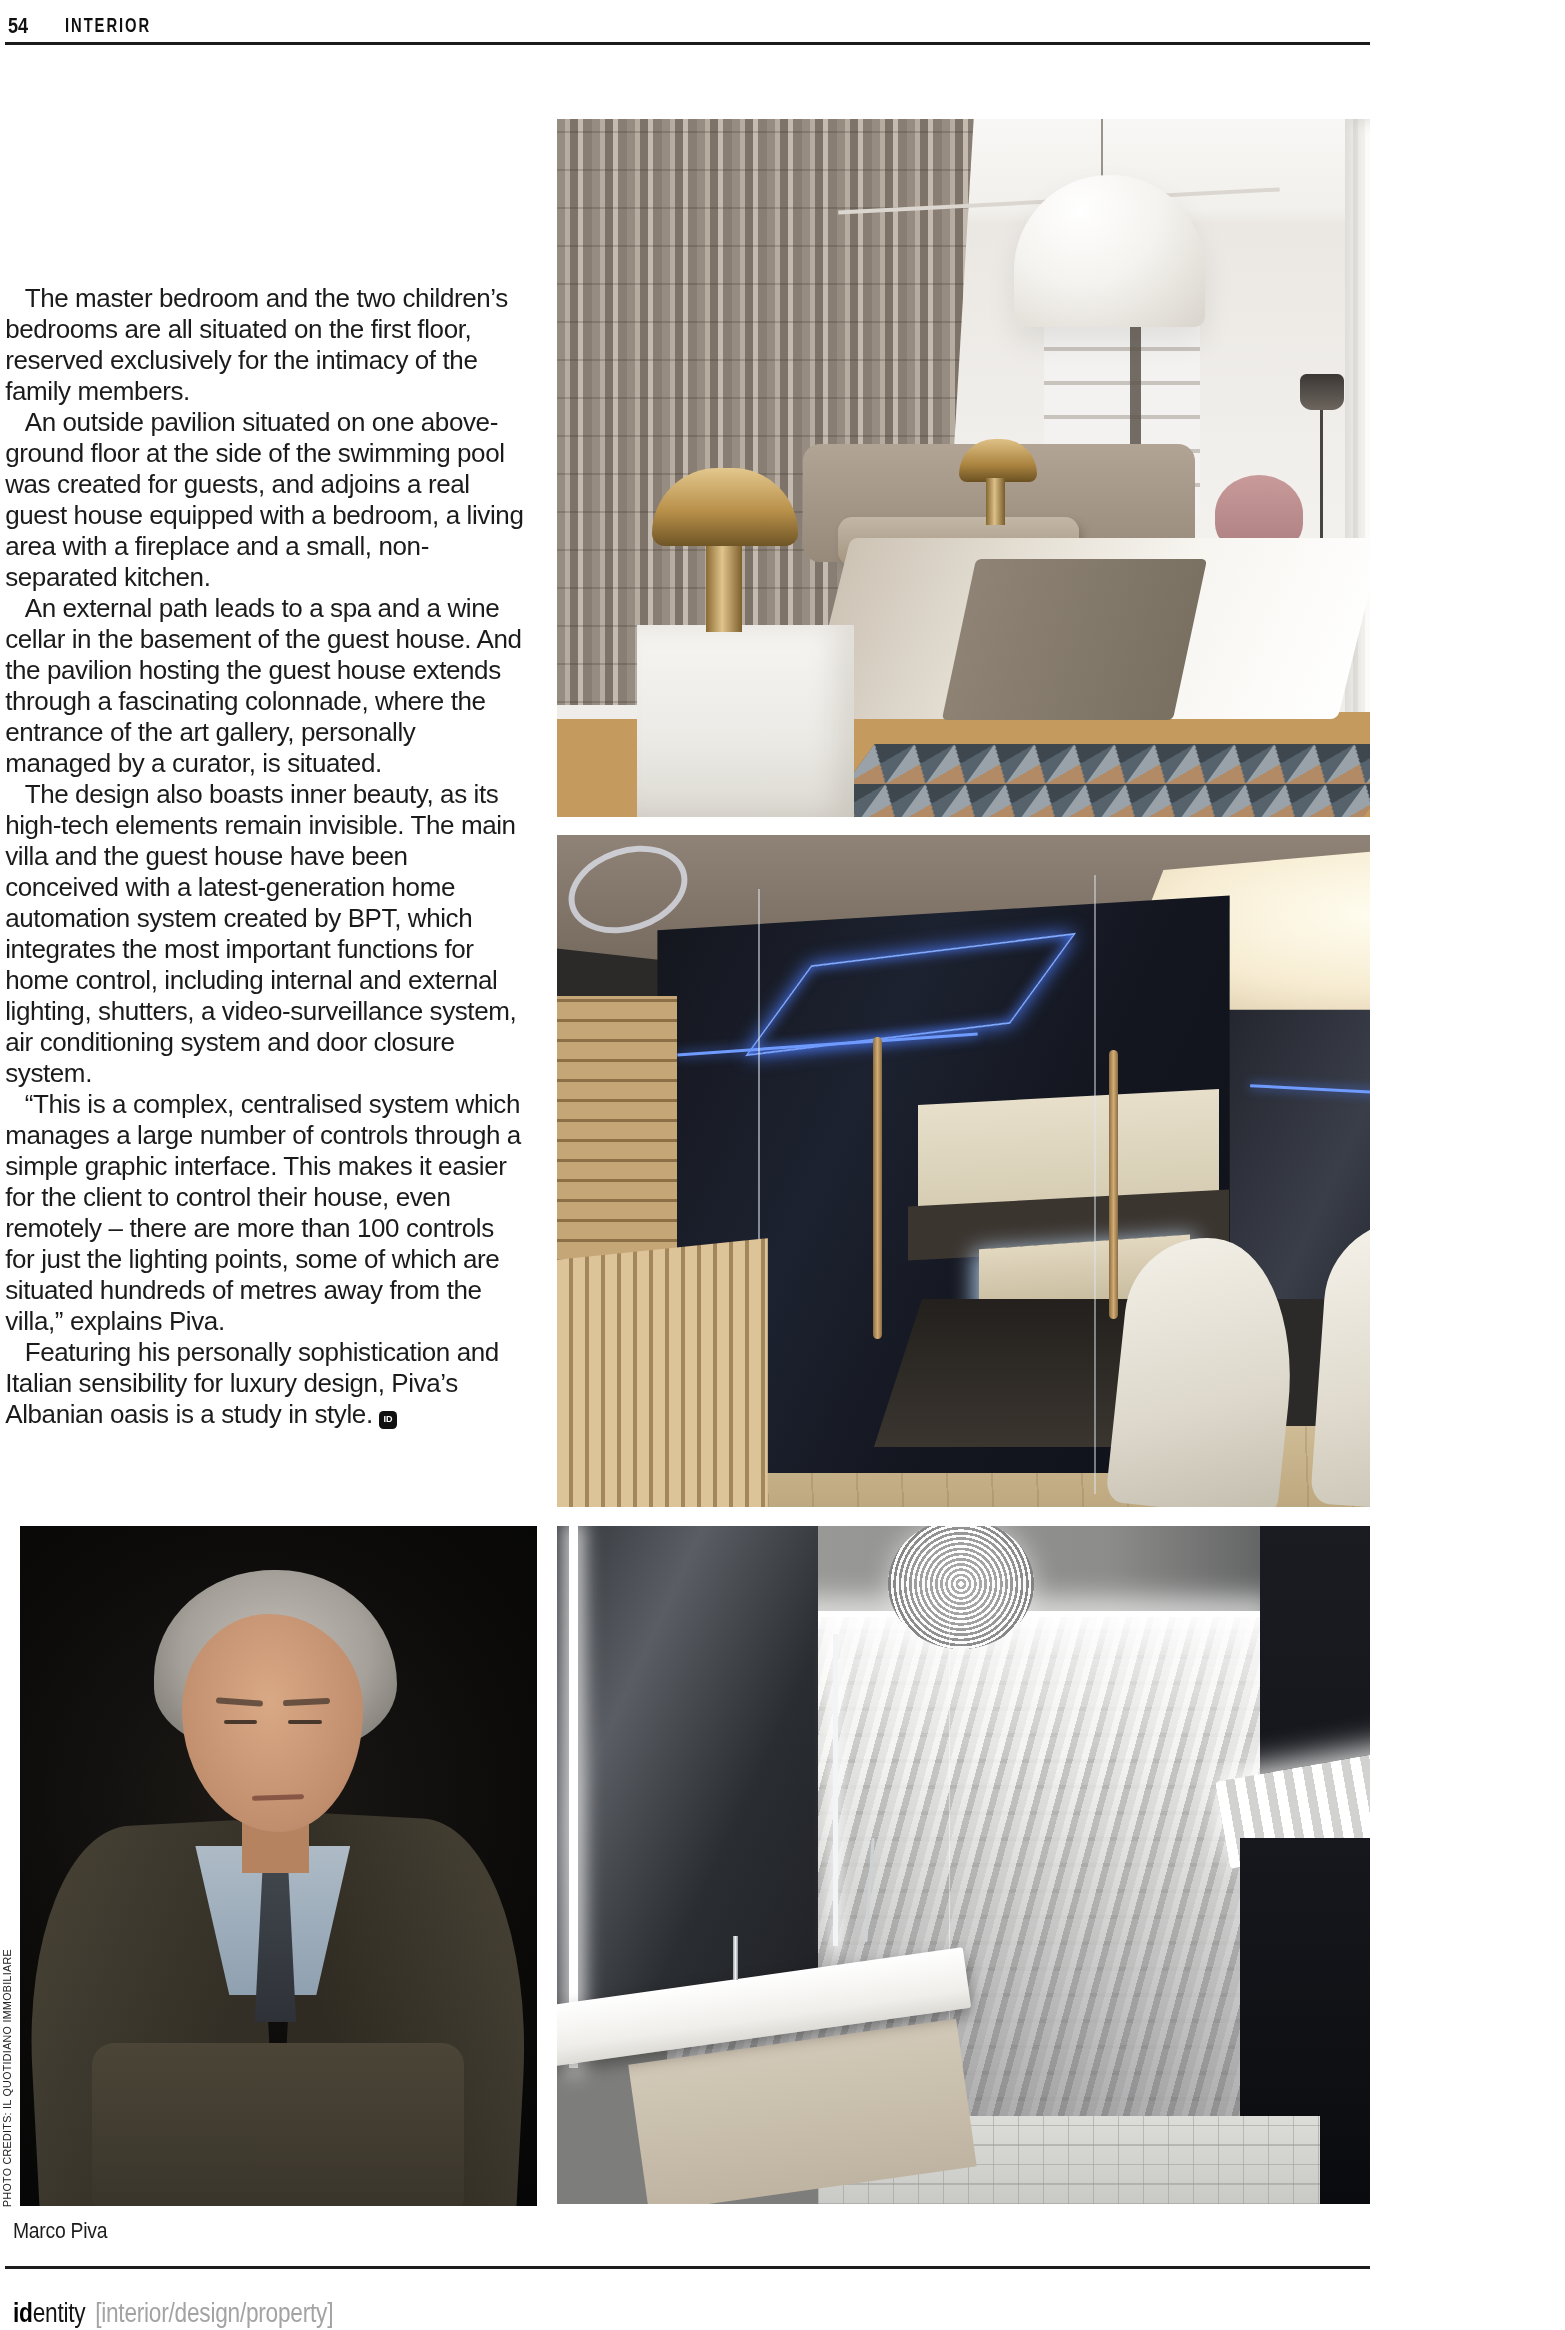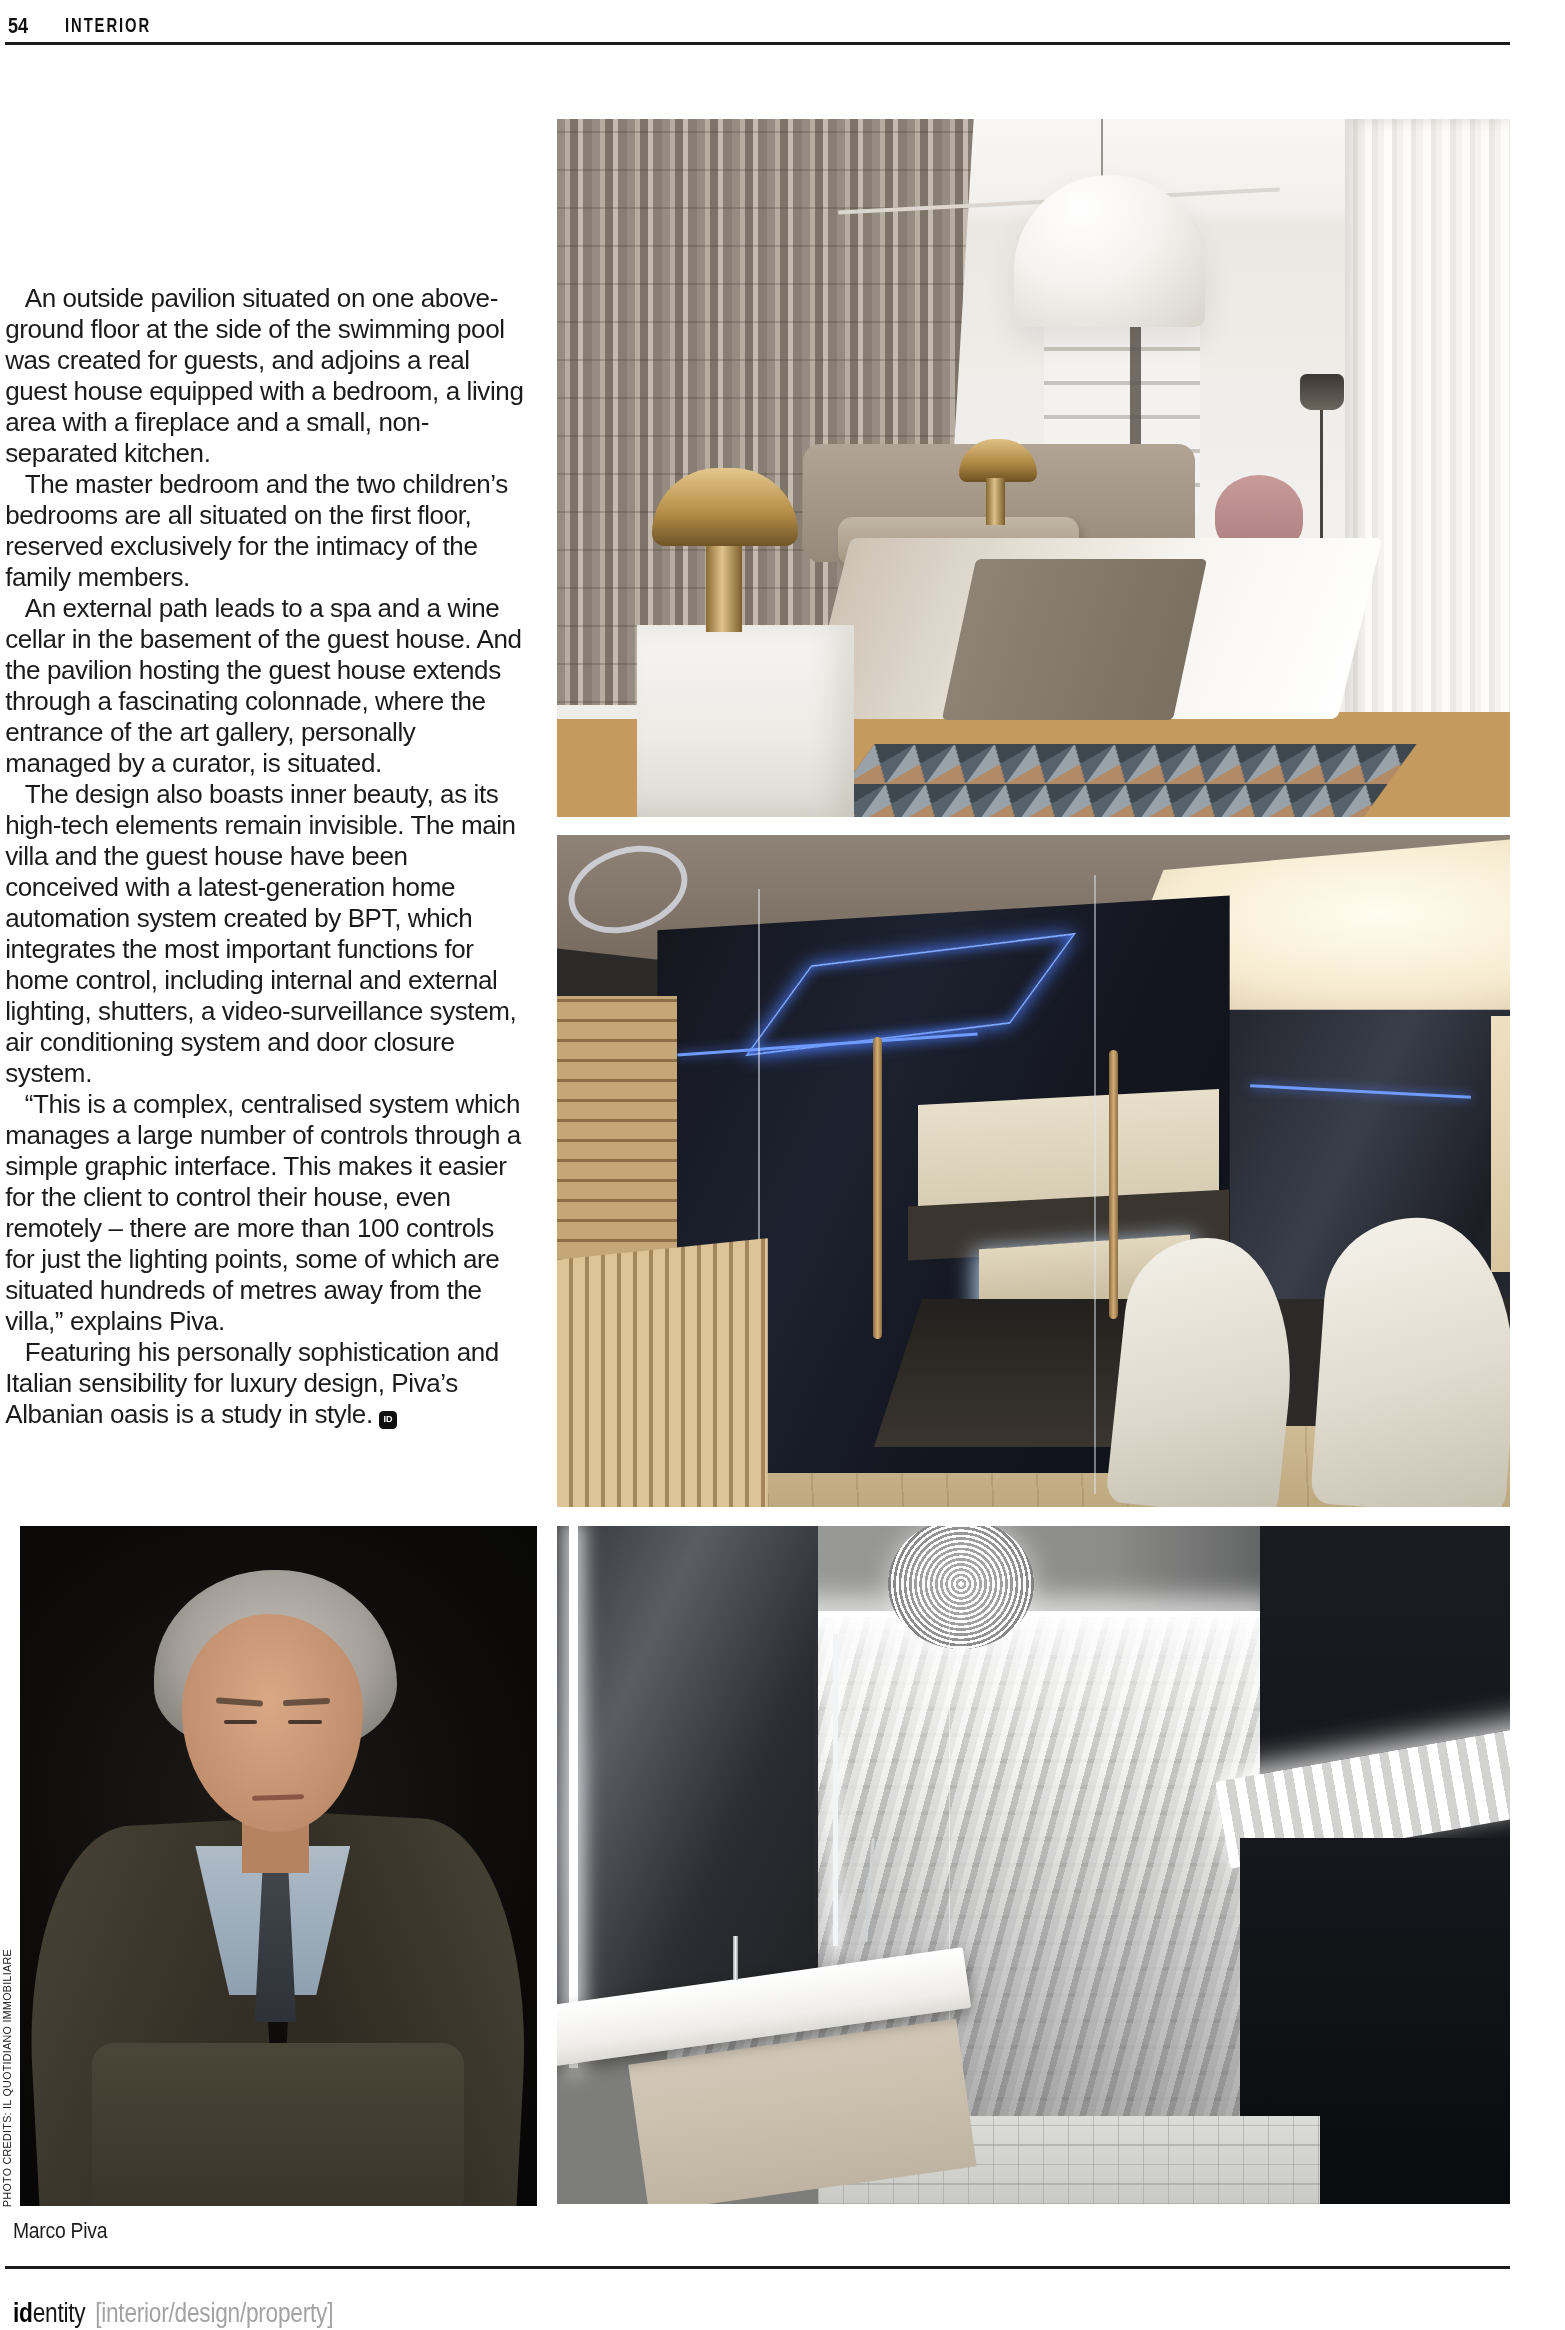--- a/index.html
+++ b/index.html
@@ -1,16 +1,16 @@
 <!DOCTYPE html>
 <html style="font-size:10.4px"><head>
 <meta charset="utf-8">
 <style>
   html,body{margin:0;padding:0;background:#ffffff;}
-  .page{position:relative;width:1510px;height:2330px;background:#ffffff;overflow:hidden;
+  .page{position:relative;width:1370px;height:2330px;background:#ffffff;overflow:hidden;
         font-family:"Liberation Sans",sans-serif;color:#1b1b1b;}
   .abs{position:absolute;}
 
   
   .page-number{left:8.4px;top:13px;font-size:22px;font-weight:700;color:#101010;
     transform:scaleX(.82);transform-origin:0 0;letter-spacing:0;}
   .section-title{left:65px;top:14.3px;font-size:20px;font-weight:700;color:#101010;
     letter-spacing:2.6px;transform:scaleX(.74);transform-origin:0 0;}
   .rule{left:5.2px;width:1555px;height:3.2px;background:#1c1c1c;}
   .rule-top{top:42px;}
@@ -213,22 +213,22 @@
 </head>
 <body>
 
 <div class="page">
 
   <div class="abs page-number">54</div>
   <div class="abs section-title">INTERIOR</div>
   <div class="abs rule rule-top"></div>
 
   <div class="abs article">
+    <p><span>The master bedroom and the two children’s bedrooms are all situated on the first floor, reserved exclusively for the intimacy of the family members.</span></p>
     <p><span>An outside pavilion situated on one above-ground floor at the side of the swimming pool was created for guests, and adjoins a real guest house equipped with a bedroom, a living area with a fireplace and a small, non-separated kitchen.</span></p>
-    <p><span>The master bedroom and the two children’s bedrooms are all situated on the first floor, reserved exclusively for the intimacy of the family members.</span></p>
     <p><span>An external path leads to a spa and a wine cellar in the basement of the guest house. And the pavilion hosting the guest house extends through a fascinating colonnade, where the entrance of the art gallery, personally managed by a curator, is situated.</span></p>
     <p><span>The design also boasts inner beauty, as its high-tech elements remain invisible. The main villa and the guest house have been conceived with a latest-generation home automation system created by BPT, which integrates the most important functions for home control, including internal and external lighting, shutters, a video-surveillance system, air conditioning system and door closure system.</span></p>
     <p><span>“This is a complex, centralised system which manages a large number of controls through a simple graphic interface. This makes it easier for the client to control their house, even remotely – there are more than 100 controls for just the lighting points, some of which are situated hundreds of metres away from the villa,” explains Piva.</span></p>
     <p><span>Featuring his personally sophistication and Italian sensibility for luxury design, Piva’s Albanian oasis is a study in style.</span><span class="endmark">ID</span></p>
   </div>
 
   <div class="photo" id="bedroom-photo">
     <div class="bp-wall"></div>
     <div class="bp-cove"></div>
     <div class="bp-curtain"></div>

